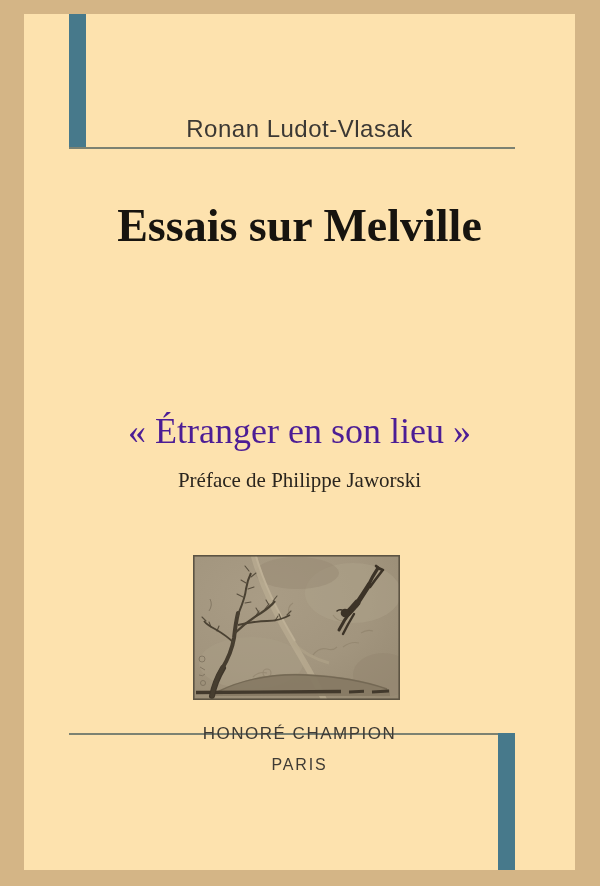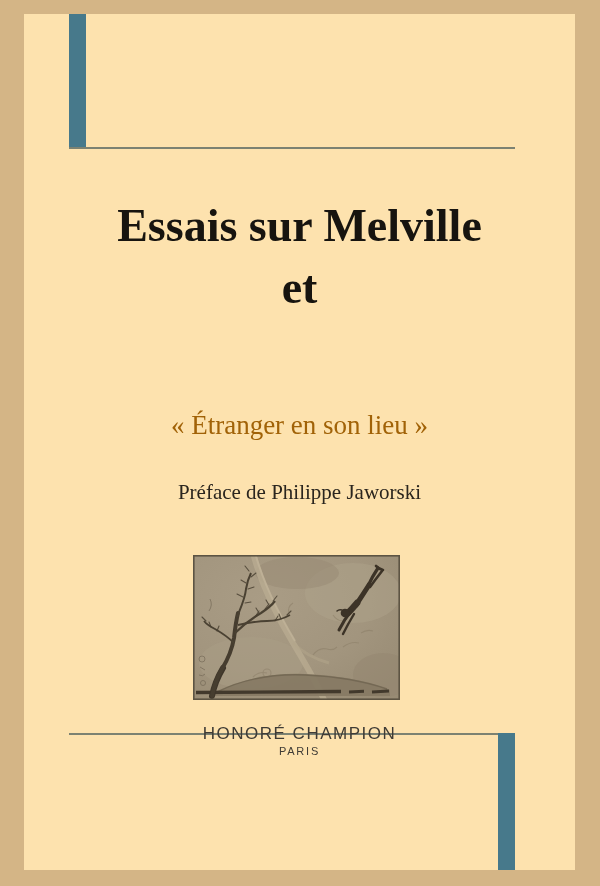--- a/index.html
+++ b/index.html
@@ -54,26 +54,26 @@
     font-size: 46px;
     line-height: 62px;
     color: #17140f;
   }
   .subtitle {
     position: absolute;
     left: 0; top: 396px;
     width: 100%;
     text-align: center;
     font-family: "Liberation Serif", serif;
-    font-size: 27px;
-    color: #a16207;
+    font-size: 36px;
+    color: #4c1d95;
   }
   .preface {
     position: absolute;
-    left: 0; top: 466px;
+    left: 0; top: 454px;
     width: 100%;
     text-align: center;
     font-family: "Liberation Serif", serif;
     font-size: 21px;
     color: #2a251e;
   }
   .fresco {
     position: absolute;
     left: 169px; top: 541px;
     width: 207px; height: 145px;
@@ -84,38 +84,38 @@
     left: 0; top: 710px;
     width: 100%;
     text-align: center;
     color: #3f3b35;
   }
   .publisher-name {
     font-size: 17px;
     letter-spacing: 1.5px;
   }
   .publisher-city {
-    margin-top: 1px;
-    font-size: 11px;
+    margin-top: 12px;
+    font-size: 16px;
     letter-spacing: 1.8px;
   }
 </style>
 </head>
 <body>
 
 <div class="cover-wrap">
   <div class="page">
 
     <div class="accent-bar bar-top-left"></div>
     <div class="rule rule-top"></div>
 
+    <div class="author">Ronan Ludot-Vlasak</div>
 
     <div class="title">
       <div>Essais sur Melville</div>
-      <div>et</div>
     </div>
 
     <div class="subtitle">« Étranger en son lieu »</div>
 
     <div class="preface">Préface de Philippe Jaworski</div>
 
     <div class="fresco">
       <svg viewBox="0 0 207 145" xmlns="http://www.w3.org/2000/svg">
         <defs>
           <radialGradient id="plaster" cx="35%" cy="30%" r="85%">

